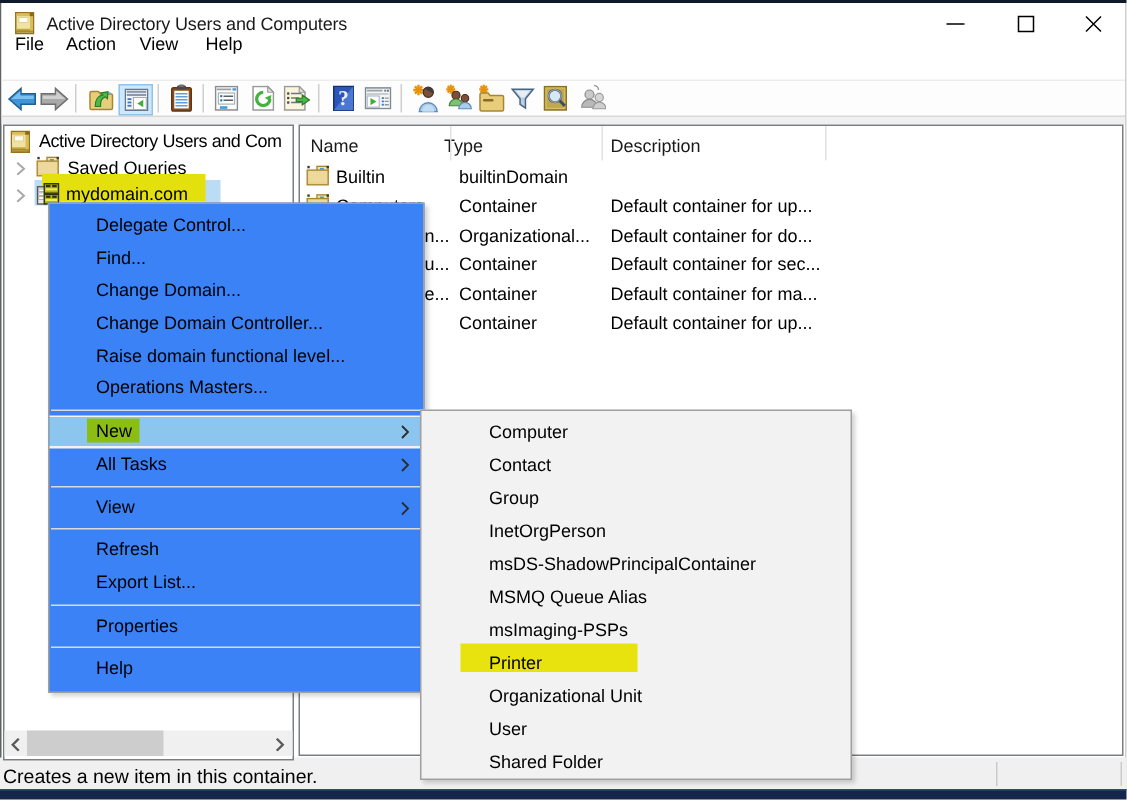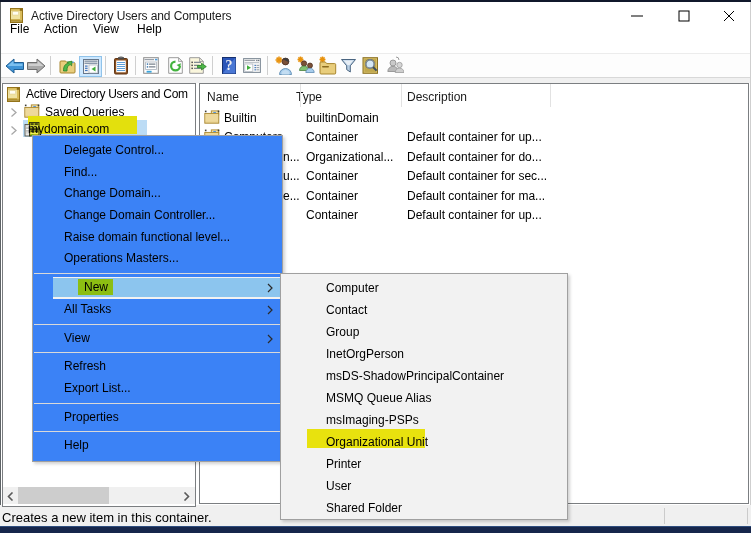--- a/index.html
+++ b/index.html
@@ -30,21 +30,21 @@
 #status{left:0;top:505px;width:751px;height:21px;background:#f0f0f0;}
 #statustext{left:2px;top:510px;font-size:13px;color:#000;}
 .ssep{top:508px;width:1px;height:16px;background:#cbcbcb;}
 #taskbar{left:0;top:526px;width:751px;height:7px;background:#16264b;border-top:1px solid #2e4d7e;box-sizing:border-box;}
 
 #menu{z-index:5;left:32px;top:135px;width:249px;height:317px;background:#3b82f6;border:1px solid #a0a0a0;
   box-shadow:2px 2px 3px rgba(0,0,0,0.18);box-sizing:content-box;padding:4px 0;}
 .mi{height:21.7px;line-height:21.7px;font-size:12px;color:#000;padding-left:31px;position:relative;}
 .msep{height:1px;background:#d9d9d9;margin:3px 1px;}
 .sarrow{position:absolute;right:9px;top:6px;}
-#mi-new{background:linear-gradient(#f2f2f2 0px,#f2f2f2 1.2px,#8cc5ee 1.2px,#8cc5ee 20.4px,#f2f2f2 20.4px);position:relative;margin-left:20px;}
+#mi-new{background:linear-gradient(#f2f2f2 0px,#f2f2f2 1.2px,#8cc5ee 1.2px,#8cc5ee 20.4px,#f2f2f2 20.4px);position:relative;}
 
 #submenu{z-index:6;left:280px;top:273px;width:262px;height:242px;background:#f2f2f2;border:1px solid #a0a0a0;
   box-shadow:2px 2px 3px rgba(0,0,0,0.18);box-sizing:content-box;padding:3px 12px 0;}
 .si{height:22px;line-height:22px;font-size:12px;color:#000;padding-left:33px;position:relative;}
 </style></head>
 <body>
 <div class="abs" id="topstrip"></div>
 <div class="abs" id="leftborder"></div>
 <div class="abs" id="rightborder"></div>
 <div class="abs" id="titlebar"></div>
@@ -299,21 +299,21 @@
         <rect x="10.8" y="2.3" width="3" height="1.5"></rect>
         <rect x="6.6" y="9.4" width="3" height="1.5"></rect>
         <rect x="10.8" y="9.4" width="3" height="1.5"></rect>
       </g>
     <g fill="#f2ee5a">
         <rect x="6.4" y="4.6" width="7.8" height="1.3"></rect>
         <rect x="6.4" y="11.7" width="7.8" height="1.3"></rect>
       </g>
     <rect x="7.6" y="13.6" width="1.8" height="1.6" fill="#35c435"></rect>
   </svg>
-  <div class="abs t12" style="left:28px;top:122px;">mydomain.com</div>
+  <div class="abs t12" style="left:44px;top:122px;">mydomain.com</div>
 </div>
 
 <div class="abs" id="list"></div>
 <div class="abs hdr" style="left:207px;">Name</div>
 <div class="abs hdr" style="left:296px;">Type</div>
 <div class="abs hdr" style="left:407px;">Description</div>
 <div class="abs hsep" style="left:300px;"></div>
 <div class="abs hsep" style="left:401px;"></div>
 <div class="abs hsep" style="left:550px;"></div>
 <div id="listrows">
@@ -399,17 +399,17 @@
 
 <div class="abs" id="submenu" style="position:absolute;">
   <div style="position:absolute;left:26px;top:155px;width:118px;height:19px;background:#e8e20e;"></div>
   <div class="si">Computer</div>
   <div class="si">Contact</div>
   <div class="si">Group</div>
   <div class="si">InetOrgPerson</div>
   <div class="si">msDS-ShadowPrincipalContainer</div>
   <div class="si">MSMQ Queue Alias</div>
   <div class="si">msImaging-PSPs</div>
+  <div class="si">Printer</div>
   <div class="si" style="position:relative;">Organizational Unit</div>
-  <div class="si">Printer</div>
   <div class="si">User</div>
   <div class="si">Shared Folder</div>
 </div>
 
 </body></html>

